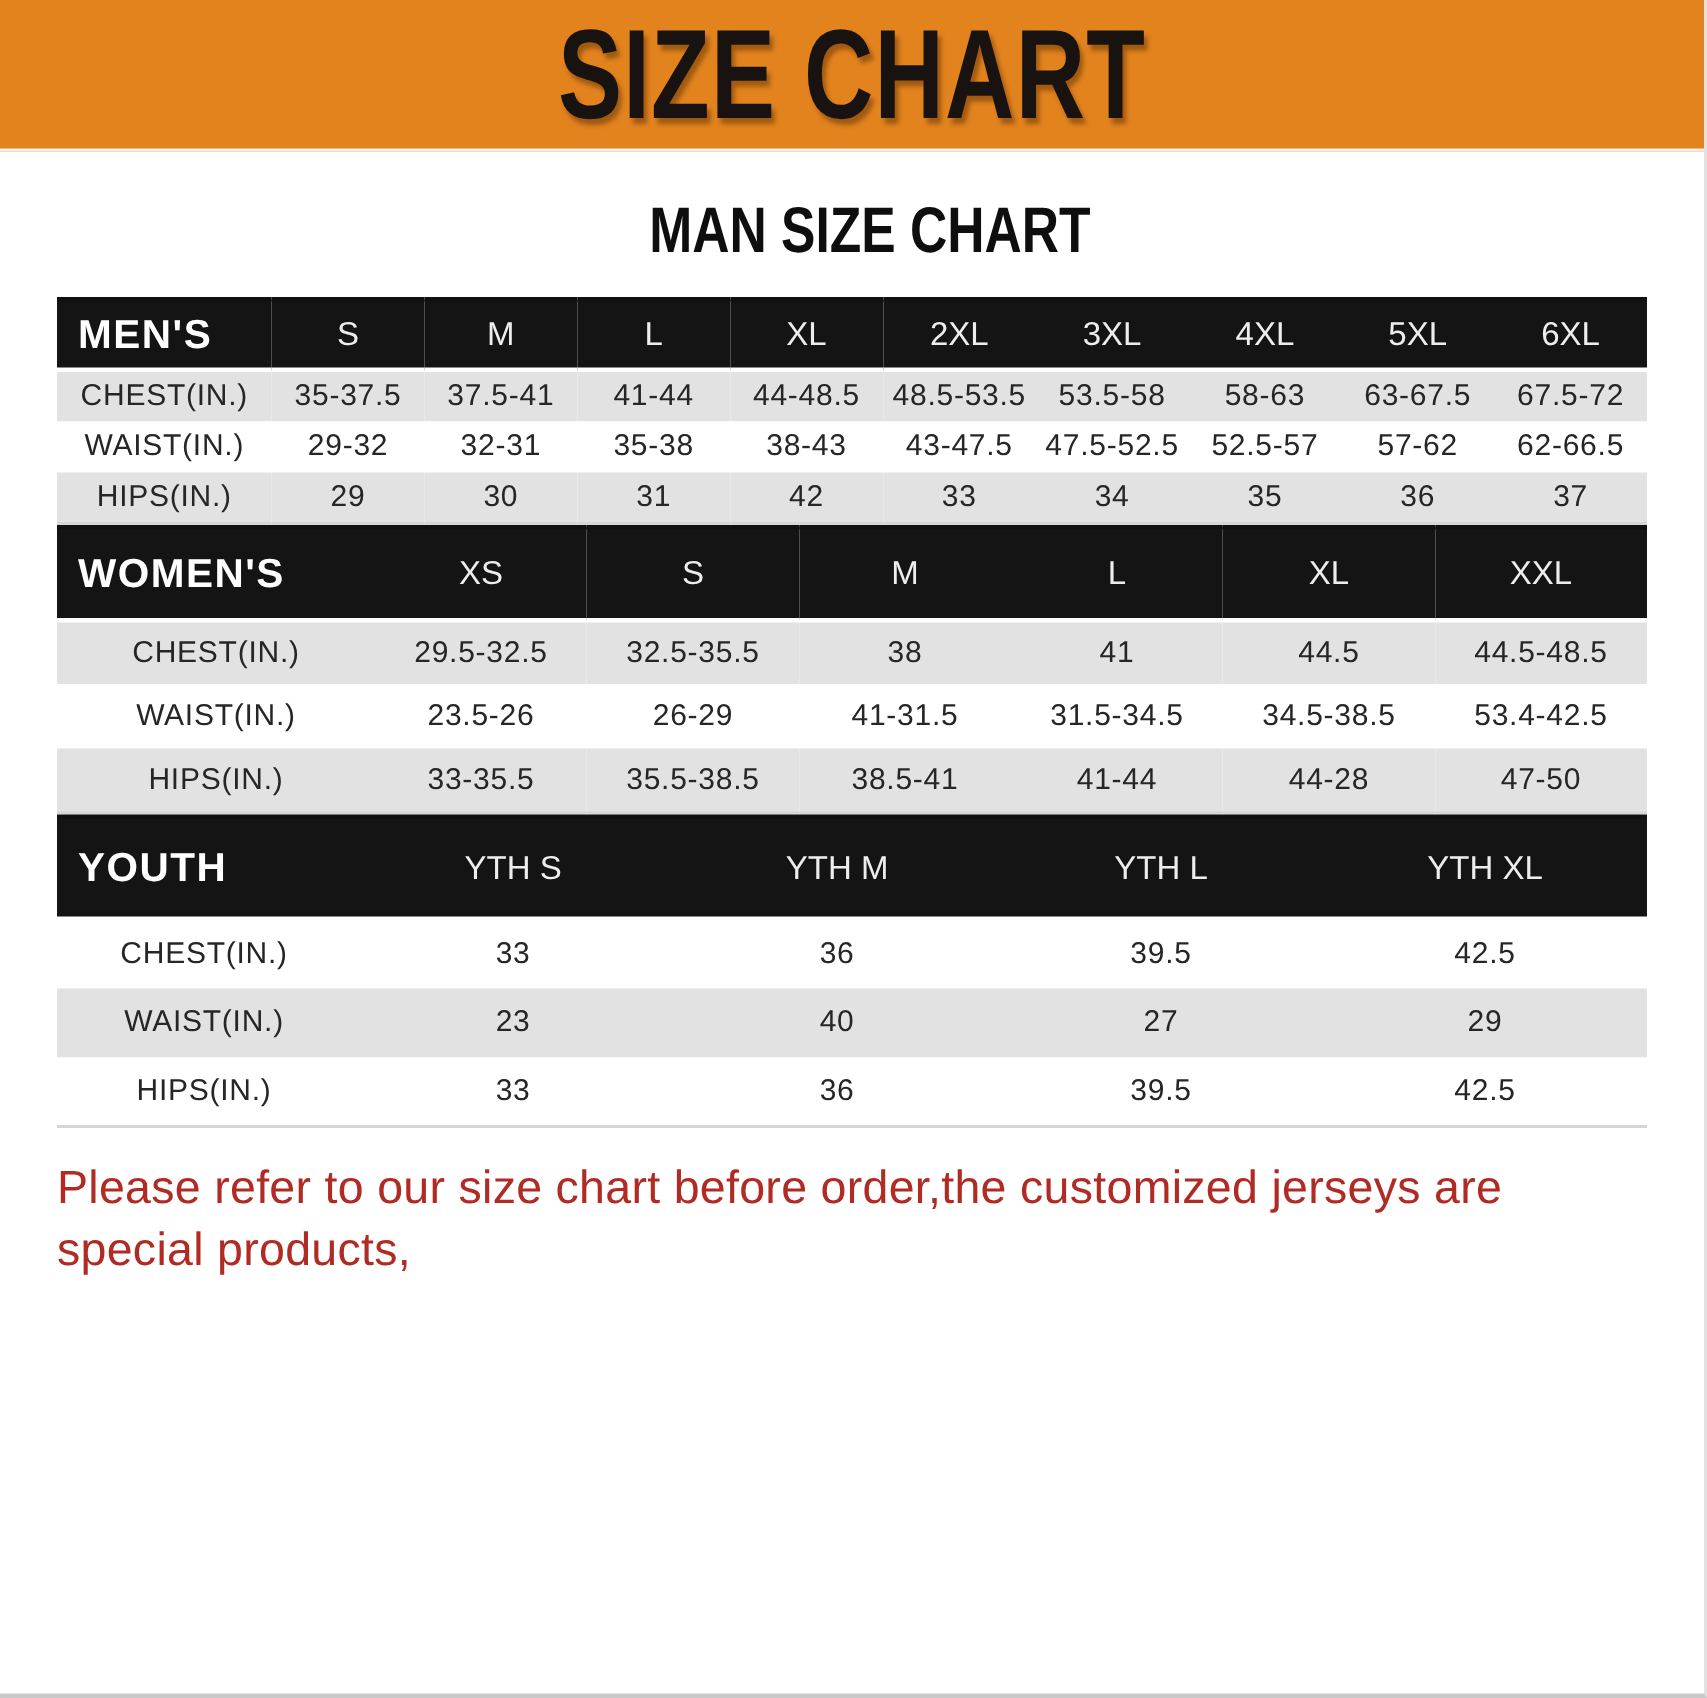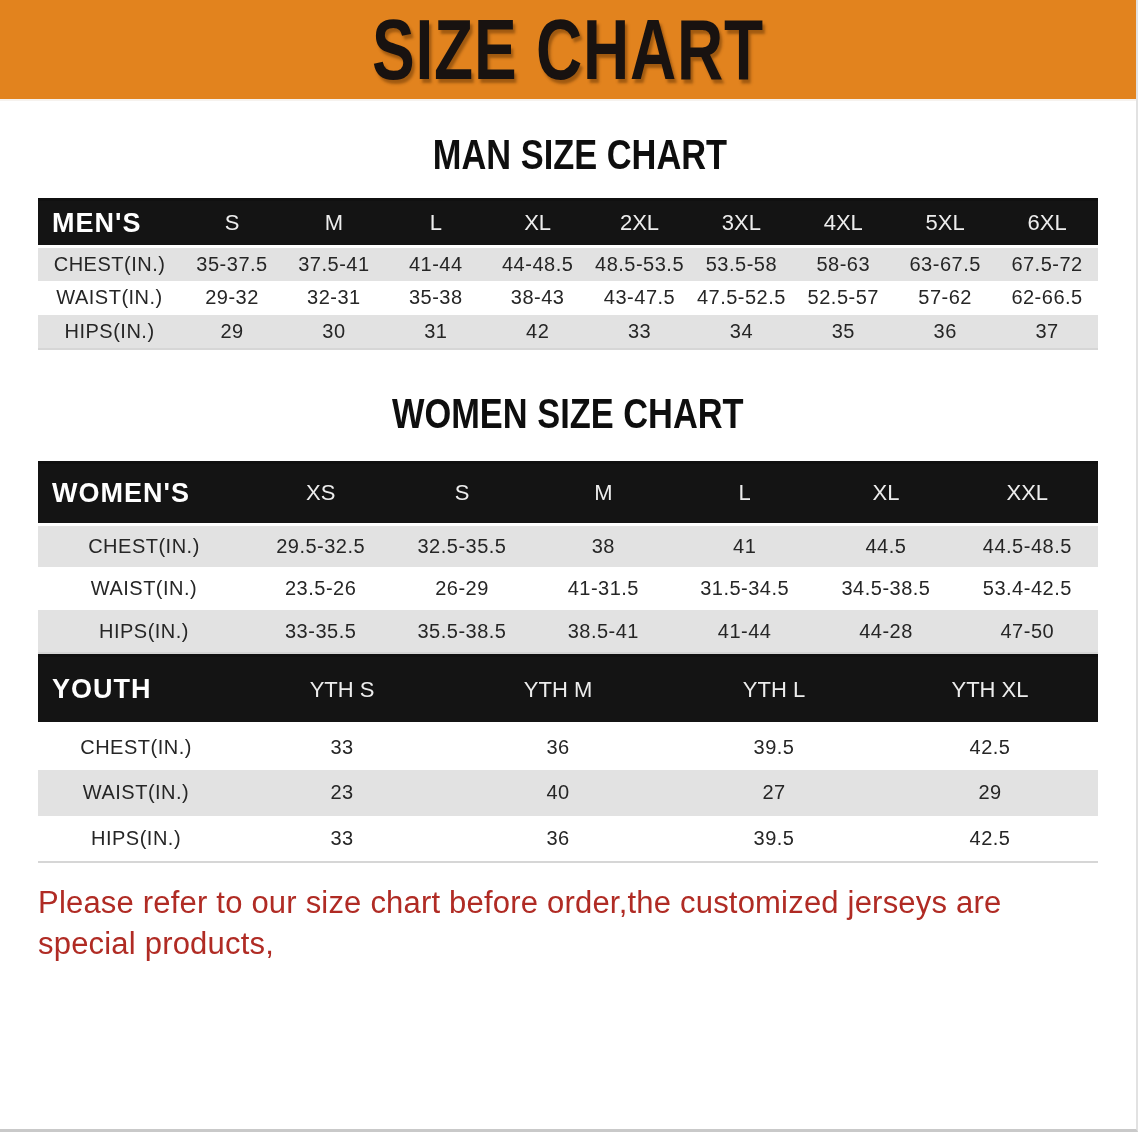--- a/index.html
+++ b/index.html
@@ -165,23 +165,20 @@
               <td>34</td>
               <td>35</td>
               <td>36</td>
               <td>37</td>
             </tr>
           </tbody>
         </table>
     </section>
 
     <section>
-      <h2 class="section-heading heading-women">
-        <span class="squeeze">WOMEN SIZE CHART</span>
-      </h2>
       <table class="size-table women-table">
           <thead>
             <tr>
               <th>WOMEN'S</th>
               <th>XS</th>
               <th>S</th>
               <th>M</th>
               <th>L</th>
               <th>XL</th>
               <th>XXL</th>

